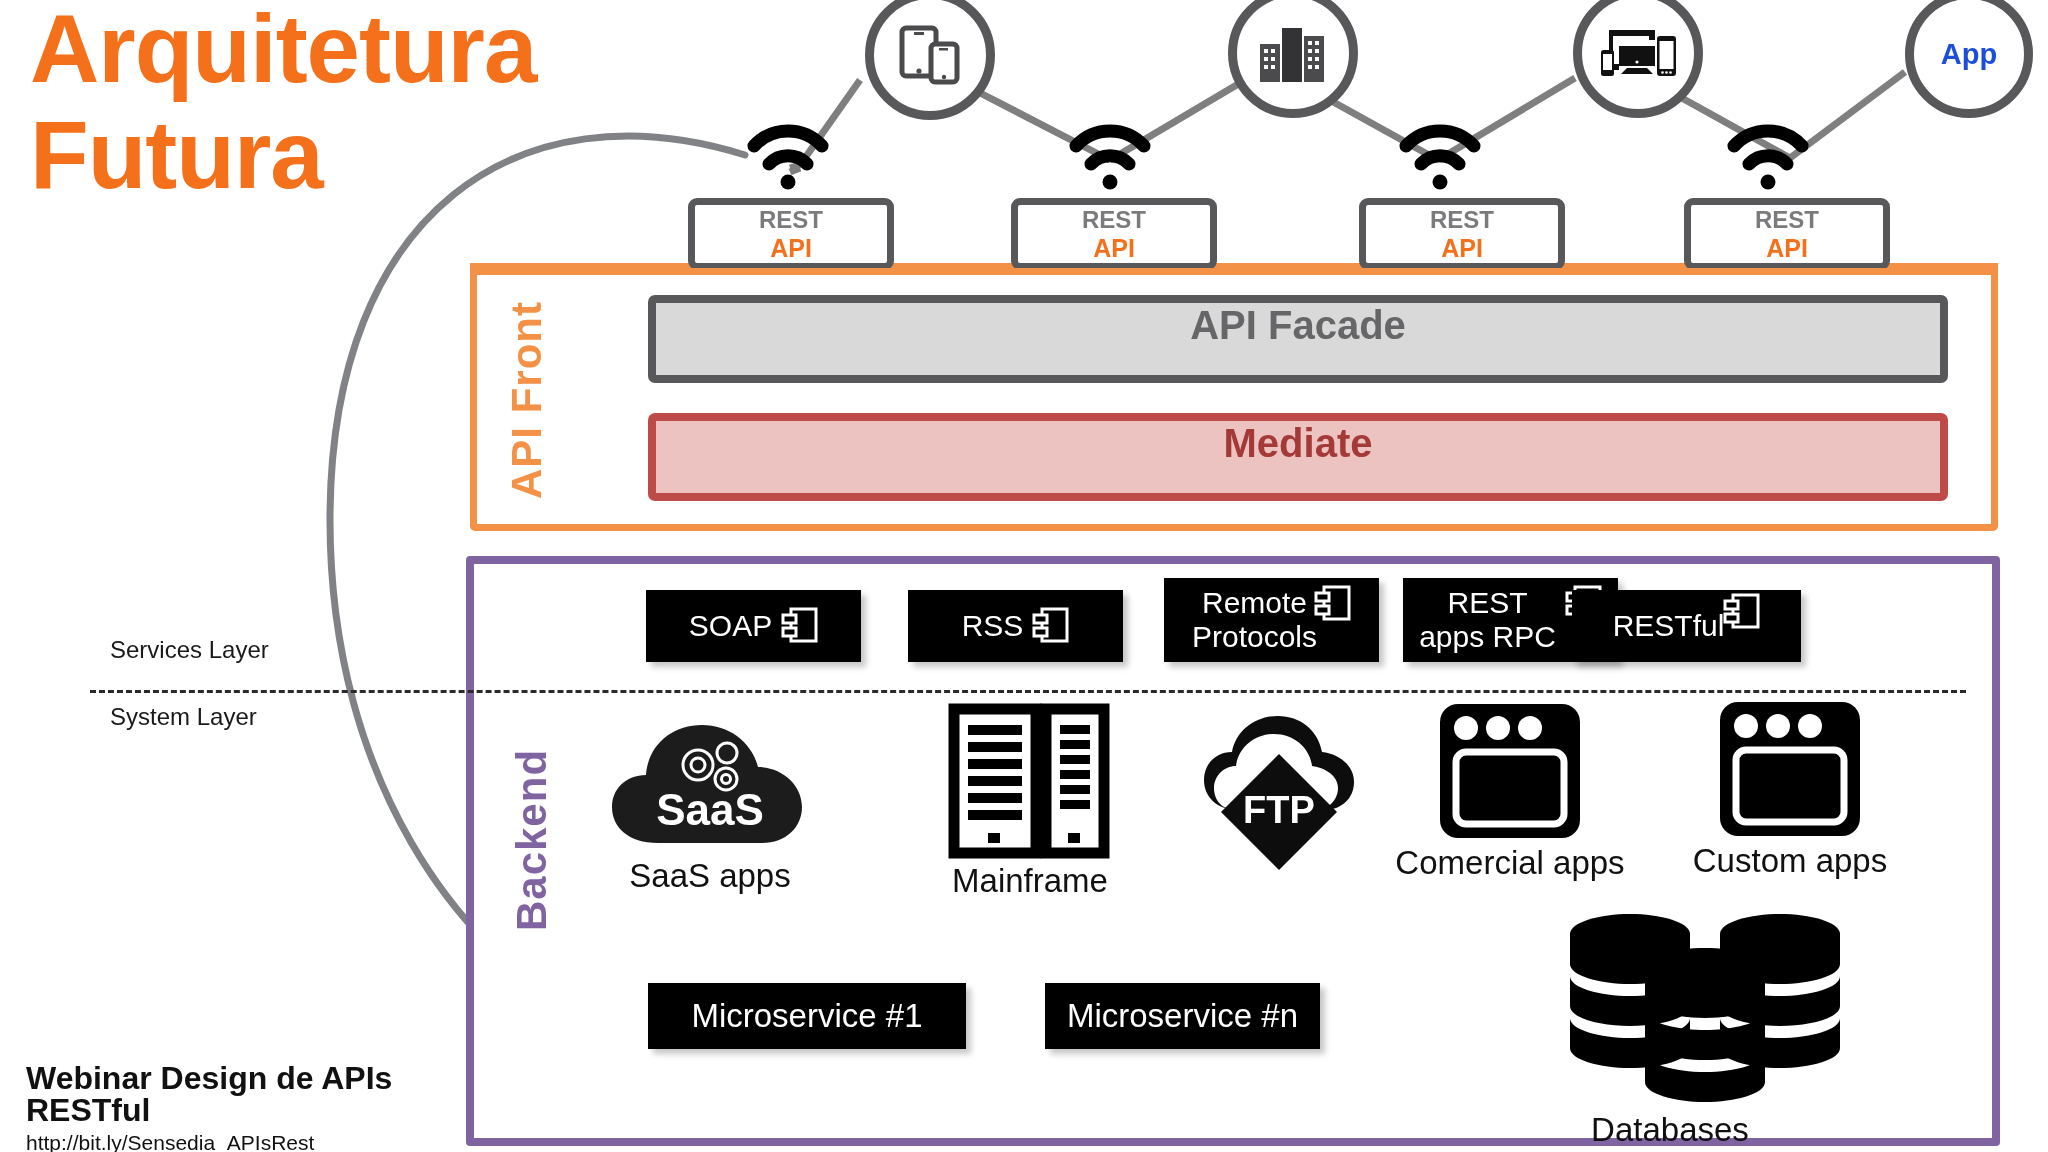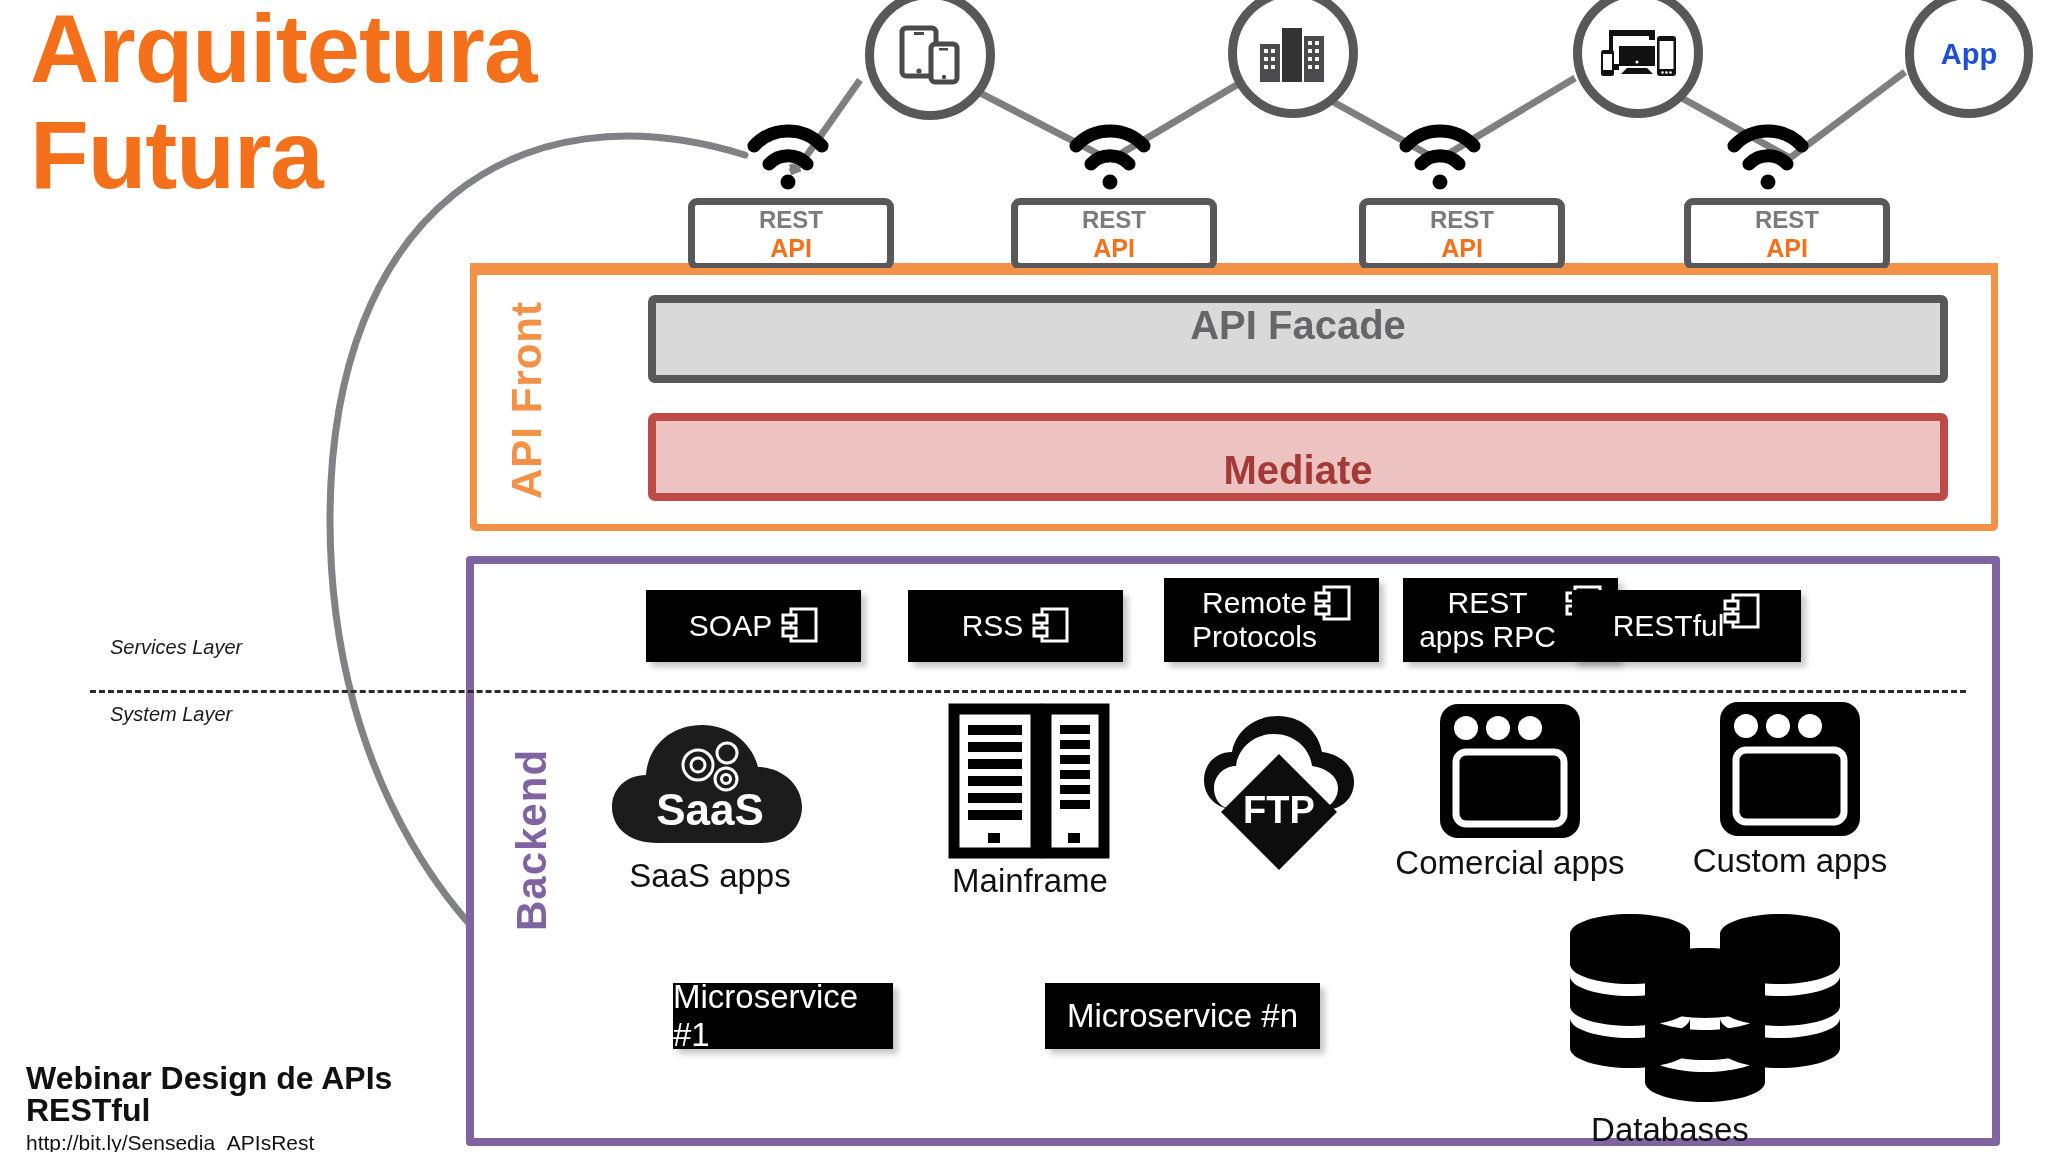--- a/index.html
+++ b/index.html
@@ -79,21 +79,21 @@
     background:#d9d9d9;
     display:flex;align-items:flex-start;justify-content:center;
   }
   #facade span{color:#666668;font-weight:bold;font-size:40px;}
   #mediate{
     left:648px;top:413px;width:1300px;height:88px;
     box-sizing:border-box;
     border:8px solid #BE4B48;
     border-radius:7px;
     background:#edc3c2;
-    display:flex;align-items:flex-end;justify-content:center;
+    display:flex;align-items:flex-start;justify-content:center;
   }
   #mediate span{color:#A33A38;font-weight:bold;font-size:40px;}
 
   
   #backend{
     left:466px;top:556px;width:1534px;height:590px;
     box-sizing:border-box;
     border:8px solid #8064A2;
     border-radius:4px;
     background:#ffffff;
@@ -101,21 +101,21 @@
   #backend-label{
     left:500px;top:740px;width:64px;height:200px;
     display:flex;align-items:center;justify-content:center;
   }
   #backend-label span{
     transform:rotate(-90deg);white-space:nowrap;
     color:#8064A2;font-weight:bold;font-size:42px;letter-spacing:1px;
   }
 
   
-  .layer-label{color:#1a1a1a;font-size:20px;font-style:italic;}
+  .layer-label{color:#1a1a1a;font-size:24px;}
   #services-layer-label{left:110px;top:636px;}
   #system-layer-label{left:110px;top:703px;}
   #layer-divider{
     left:90px;top:690px;width:1876px;height:0;
     border-top:3px dashed #2a2a2a;
   }
 
   
   .svc-box{
     background:#000;
@@ -425,21 +425,21 @@
         <path d="M250 106 C250 118 280 126 310 126 C340 126 370 118 370 106 L370 136 C370 148 340 156 310 156 C280 156 250 148 250 136 Z"></path>
 
         <path d="M175 56 C175 44 205 36 235 36 C265 36 295 44 295 56 L295 86 C295 98 265 106 235 106 C205 106 175 98 175 86 Z"></path>
         <path d="M175 98 C175 110 205 118 235 118 C265 118 295 110 295 98 L295 128 C295 140 265 148 235 148 C205 148 175 140 175 128 Z"></path>
         <path d="M175 140 C175 152 205 160 235 160 C265 160 295 152 295 140 L295 170 C295 182 265 190 235 190 C205 190 175 182 175 170 Z"></path>
       </g>
     </svg>
     <span class="cap" style="margin-top:-6px;">Databases</span>
   </div>
 
-  <div class="abs micro-box" style="left:673px;top:983px;width:220px;height:66px;">
+  <div class="abs micro-box" style="left:648px;top:983px;width:318px;height:66px;">
     <span>Microservice #1</span>
   </div>
   <div class="abs micro-box" style="left:1045px;top:983px;width:275px;height:66px;">
     <span>Microservice #n</span>
   </div>
 
   <div id="footer" class="abs">
     <div class="fl1">Webinar Design de APIs RESTful</div>
     <div class="fl2">http://bit.ly/Sensedia_APIsRest</div>
   </div>

